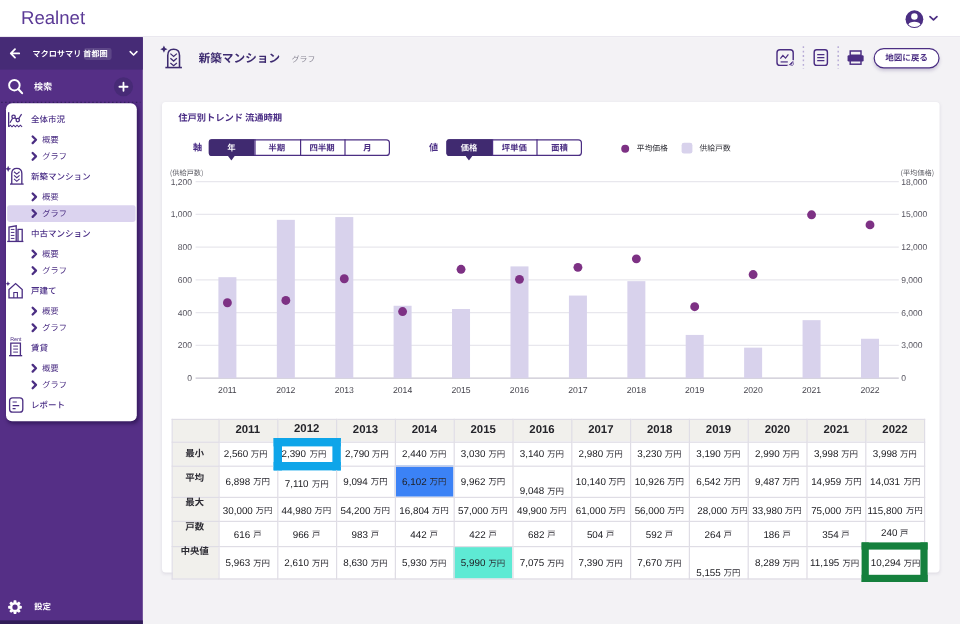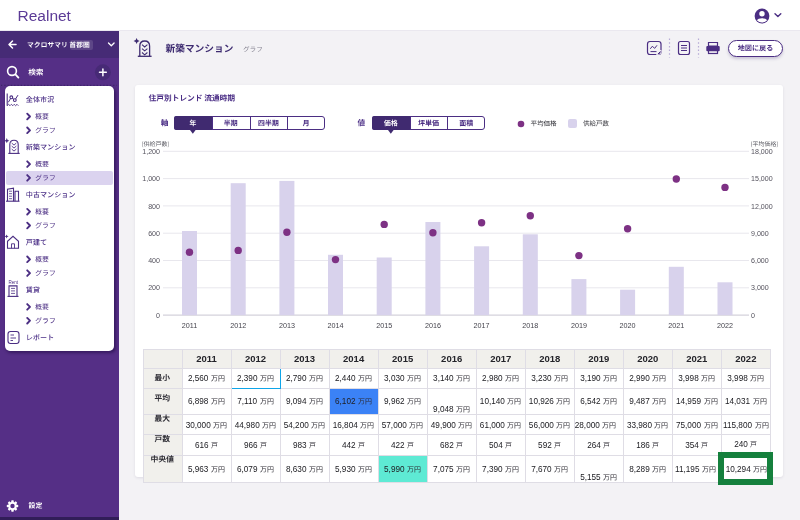--- a/index.html
+++ b/index.html
@@ -128,21 +128,21 @@
         <td style="background:#f1f0ec;border:1px solid #dfdde5;text-align:center;font-size:9.5px;font-weight:700;color:#24242a">2019</td>
         <td style="background:#f1f0ec;border:1px solid #dfdde5;text-align:center;font-size:9.5px;font-weight:700;color:#24242a">2020</td>
         <td style="background:#f1f0ec;border:1px solid #dfdde5;text-align:center;font-size:9.5px;font-weight:700;color:#24242a">2021</td>
         <td style="background:#f1f0ec;border:1px solid #dfdde5;text-align:center;font-size:9.5px;font-weight:700;color:#24242a">2022</td>
       </tr>
       <tr style="height:20.35px">
         <td style="background:#f1f0ec;border:1px solid #dfdde5"></td>
         <td style="border:1px solid #dfdde5;text-align:center;font-size:8.2px;color:#202025;background:#fff;padding-top:1px"><span>2,560</span><svg style="display:inline-block;vertical-align:-1px;margin-left:2.5px" width="14.2" height="8" viewBox="0 0 14.2 8">
             <use href="#my"></use>
           </svg></td>
-        <td style="border:1px solid #0ea5e9;text-align:center;font-size:8.2px;color:#202025;background:#fff;padding-top:1px"><span>2,390</span><svg style="display:inline-block;vertical-align:-1px;margin-left:2.5px" width="14.2" height="8" viewBox="0 0 14.2 8">
+        <td style="border:7px solid #0ea5e9;text-align:left;font-size:8.2px;color:#202025;background:#fff;padding-top:1px"><span>2,390</span><svg style="display:inline-block;vertical-align:-1px;margin-left:2.5px" width="14.2" height="8" viewBox="0 0 14.2 8">
             <use href="#my"></use>
           </svg></td>
         <td style="border:1px solid #dfdde5;text-align:center;font-size:8.2px;color:#202025;background:#fff;padding-top:1px"><span>2,790</span><svg style="display:inline-block;vertical-align:-1px;margin-left:2.5px" width="14.2" height="8" viewBox="0 0 14.2 8">
             <use href="#my"></use>
           </svg></td>
         <td style="border:1px solid #dfdde5;text-align:center;font-size:8.2px;color:#202025;background:#fff;padding-top:1px"><span>2,440</span><svg style="display:inline-block;vertical-align:-1px;margin-left:2.5px" width="14.2" height="8" viewBox="0 0 14.2 8">
             <use href="#my"></use>
           </svg></td>
         <td style="border:1px solid #dfdde5;text-align:center;font-size:8.2px;color:#202025;background:#fff;padding-top:1px"><span>3,030</span><svg style="display:inline-block;vertical-align:-1px;margin-left:2.5px" width="14.2" height="8" viewBox="0 0 14.2 8">
             <use href="#my"></use>
@@ -227,21 +227,21 @@
           </svg></td>
         <td style="border:1px solid #dfdde5;text-align:center;font-size:8.2px;color:#202025;background:#fff;padding-top:1px"><span>49,900</span><svg style="display:inline-block;vertical-align:-1px;margin-left:2.5px" width="14.2" height="8" viewBox="0 0 14.2 8">
             <use href="#my"></use>
           </svg></td>
         <td style="border:1px solid #dfdde5;text-align:center;font-size:8.2px;color:#202025;background:#fff;padding-top:1px"><span>61,000</span><svg style="display:inline-block;vertical-align:-1px;margin-left:2.5px" width="14.2" height="8" viewBox="0 0 14.2 8">
             <use href="#my"></use>
           </svg></td>
         <td style="border:1px solid #dfdde5;text-align:center;font-size:8.2px;color:#202025;background:#fff;padding-top:1px"><span>56,000</span><svg style="display:inline-block;vertical-align:-1px;margin-left:2.5px" width="14.2" height="8" viewBox="0 0 14.2 8">
             <use href="#my"></use>
           </svg></td>
-        <td style="border:1px solid #dfdde5;text-align:left;font-size:8.2px;color:#202025;background:#fff;padding-top:1px"><span>28,000</span><svg style="display:inline-block;vertical-align:-1px;margin-left:2.5px" width="14.2" height="8" viewBox="0 0 14.2 8">
+        <td style="border:1px solid #dfdde5;text-align:right;font-size:8.2px;color:#202025;background:#fff;padding-top:1px"><span>28,000</span><svg style="display:inline-block;vertical-align:-1px;margin-left:2.5px" width="14.2" height="8" viewBox="0 0 14.2 8">
             <use href="#my"></use>
           </svg></td>
         <td style="border:1px solid #dfdde5;text-align:center;font-size:8.2px;color:#202025;background:#fff;padding-top:1px"><span>33,980</span><svg style="display:inline-block;vertical-align:-1px;margin-left:2.5px" width="14.2" height="8" viewBox="0 0 14.2 8">
             <use href="#my"></use>
           </svg></td>
         <td style="border:1px solid #dfdde5;text-align:center;font-size:8.2px;color:#202025;background:#fff;padding-top:1px"><span>75,000</span><svg style="display:inline-block;vertical-align:-1px;margin-left:2.5px" width="14.2" height="8" viewBox="0 0 14.2 8">
             <use href="#my"></use>
           </svg></td>
         <td style="border:1px solid #dfdde5;text-align:center;font-size:8.2px;color:#202025;background:#fff;padding-top:1px"><span>115,800</span><svg style="display:inline-block;vertical-align:-1px;margin-left:2.5px" width="14.2" height="8" viewBox="0 0 14.2 8">
             <use href="#my"></use>
@@ -284,21 +284,21 @@
           </svg></td>
         <td style="border:1px solid #dfdde5;text-align:center;font-size:8.2px;color:#202025;background:#fff;padding-top:1px"><span>240</span><svg style="display:inline-block;vertical-align:-1px;margin-left:2.5px" width="7.1" height="8" viewBox="0 0 7.1 8">
             <use href="#ko"></use>
           </svg></td>
       </tr>
       <tr style="height:20.35px">
         <td style="background:#f1f0ec;border:1px solid #dfdde5"></td>
         <td style="border:1px solid #dfdde5;text-align:center;font-size:8.2px;color:#202025;background:#fff;padding-top:1px"><span>5,963</span><svg style="display:inline-block;vertical-align:-1px;margin-left:2.5px" width="14.2" height="8" viewBox="0 0 14.2 8">
             <use href="#my"></use>
           </svg></td>
-        <td style="border:1px solid #dfdde5;text-align:center;font-size:8.2px;color:#202025;background:#fff;padding-top:1px"><span>6,079</span><svg style="display:inline-block;vertical-align:-1px;margin-left:2.5px" width="14.2" height="8" viewBox="0 0 14.2 8">
+        <td style="border:1px solid #dfdde5;text-align:center;font-size:8.2px;color:#202025;background:#fff;padding-top:1px"><span>2,610</span><svg style="display:inline-block;vertical-align:-1px;margin-left:2.5px" width="14.2" height="8" viewBox="0 0 14.2 8">
             <use href="#my"></use>
           </svg></td>
         <td style="border:1px solid #dfdde5;text-align:center;font-size:8.2px;color:#202025;background:#fff;padding-top:1px"><span>8,630</span><svg style="display:inline-block;vertical-align:-1px;margin-left:2.5px" width="14.2" height="8" viewBox="0 0 14.2 8">
             <use href="#my"></use>
           </svg></td>
         <td style="border:1px solid #dfdde5;text-align:center;font-size:8.2px;color:#202025;background:#fff;padding-top:1px"><span>5,930</span><svg style="display:inline-block;vertical-align:-1px;margin-left:2.5px" width="14.2" height="8" viewBox="0 0 14.2 8">
             <use href="#my"></use>
           </svg></td>
         <td style="border:1px solid #dfdde5;text-align:center;font-size:8.2px;color:#202025;background:#5eead4;padding-top:1px"><span>5,990</span><svg style="display:inline-block;vertical-align:-1px;margin-left:2.5px" width="14.2" height="8" viewBox="0 0 14.2 8">
             <use href="#my"></use>

